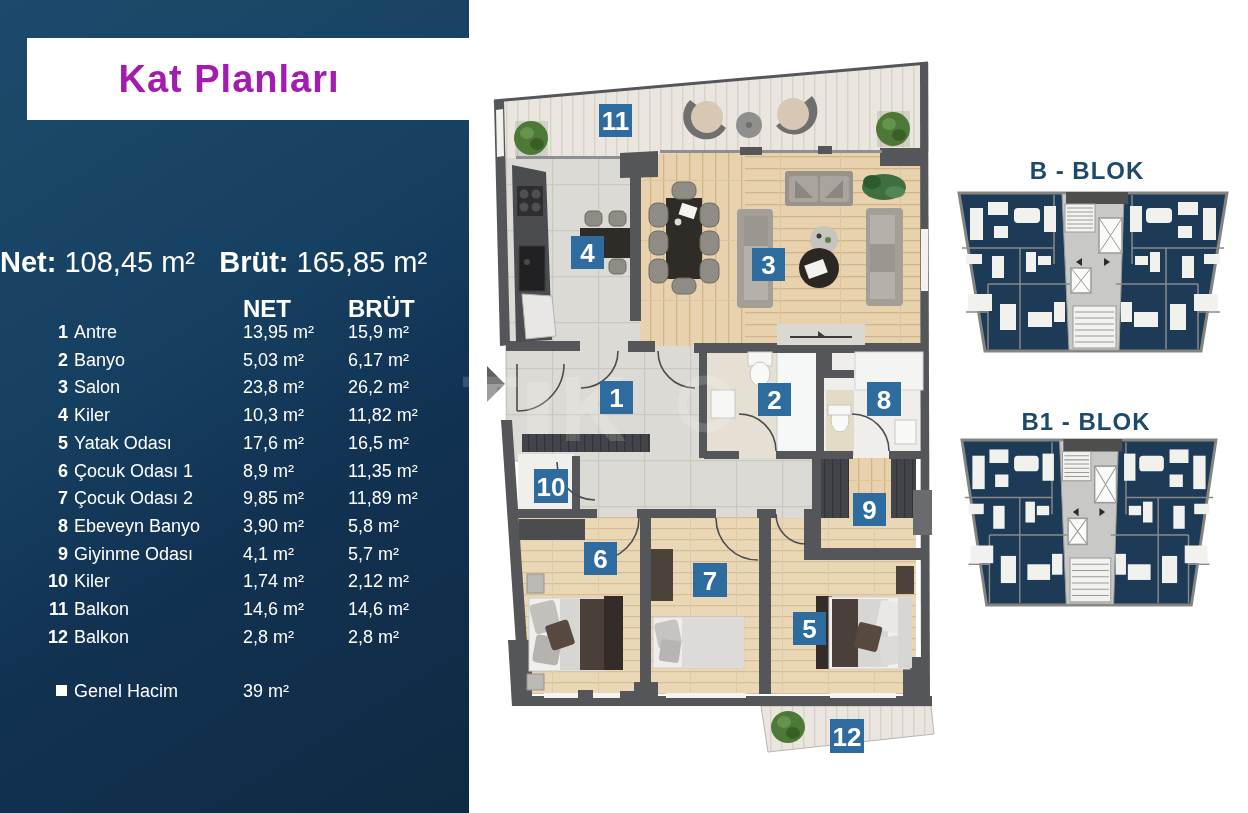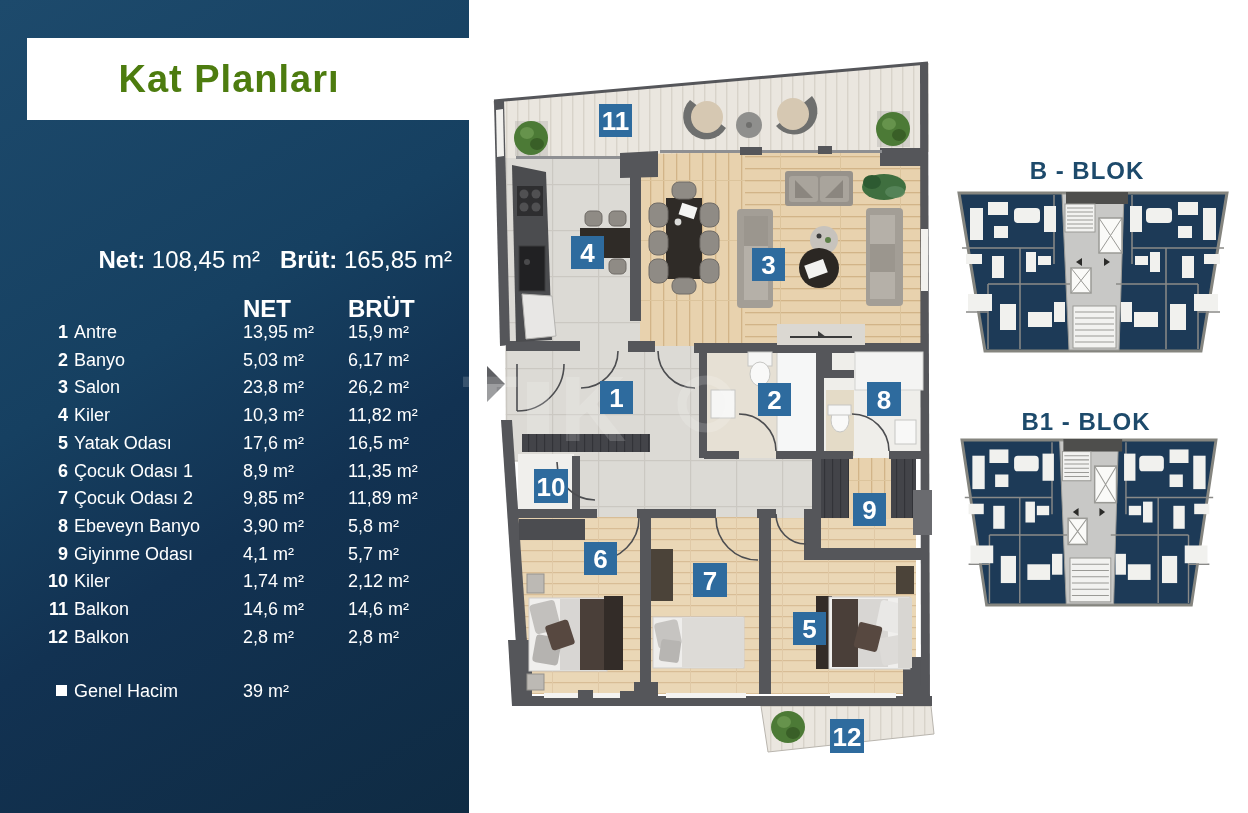--- a/index.html
+++ b/index.html
@@ -1,23 +1,23 @@
 <!DOCTYPE html>
 <html><head>
 <meta charset="utf-8">
 <style>
 html,body{margin:0;padding:0;width:1248px;height:813px;background:#fff;overflow:hidden;}
 body{font-family:"Liberation Sans",sans-serif;}
 #sidebar{position:absolute;left:0;top:0;width:469px;height:813px;
  background:linear-gradient(148deg,#1d4a6c 0%,#164061 40%,#123252 62%,#0f2b43 100%);}
 #band{position:absolute;left:27px;top:38px;width:442px;height:82px;background:#fff;}
-#band .t{position:absolute;left:0;top:20px;width:404px;text-align:center;font-size:38px;font-weight:bold;color:#4d7c0f;letter-spacing:1px;}
+#band .t{position:absolute;left:0;top:20px;width:404px;text-align:center;font-size:38px;font-weight:bold;color:#a21caf;letter-spacing:1px;}
 #big{position:absolute;left:0;top:154px;width:452px;text-align:center;font-size:110px;font-weight:bold;color:#fff;line-height:1;letter-spacing:-7px;}
 #big span{display:inline-block;transform:scaleX(0.87);}
-#netline{position:absolute;left:0;top:246px;width:452px;text-align:right;font-size:24px;color:#fff;}
+#netline{position:absolute;left:0;top:246px;width:452px;text-align:left;font-size:29px;color:#fff;}
 #netline b{font-weight:bold;}
 .hdr{position:absolute;font-size:24px;font-weight:bold;color:#fff;}
 .row{position:absolute;height:28px;color:#fff;font-size:18px;}
 .num{position:absolute;width:30px;left:38px;text-align:right;font-weight:bold;}
 .nm{position:absolute;left:74px;}
 .v1{position:absolute;left:243px;}
 .v2{position:absolute;left:348px;}
 </style>
 </head>
 <body>

